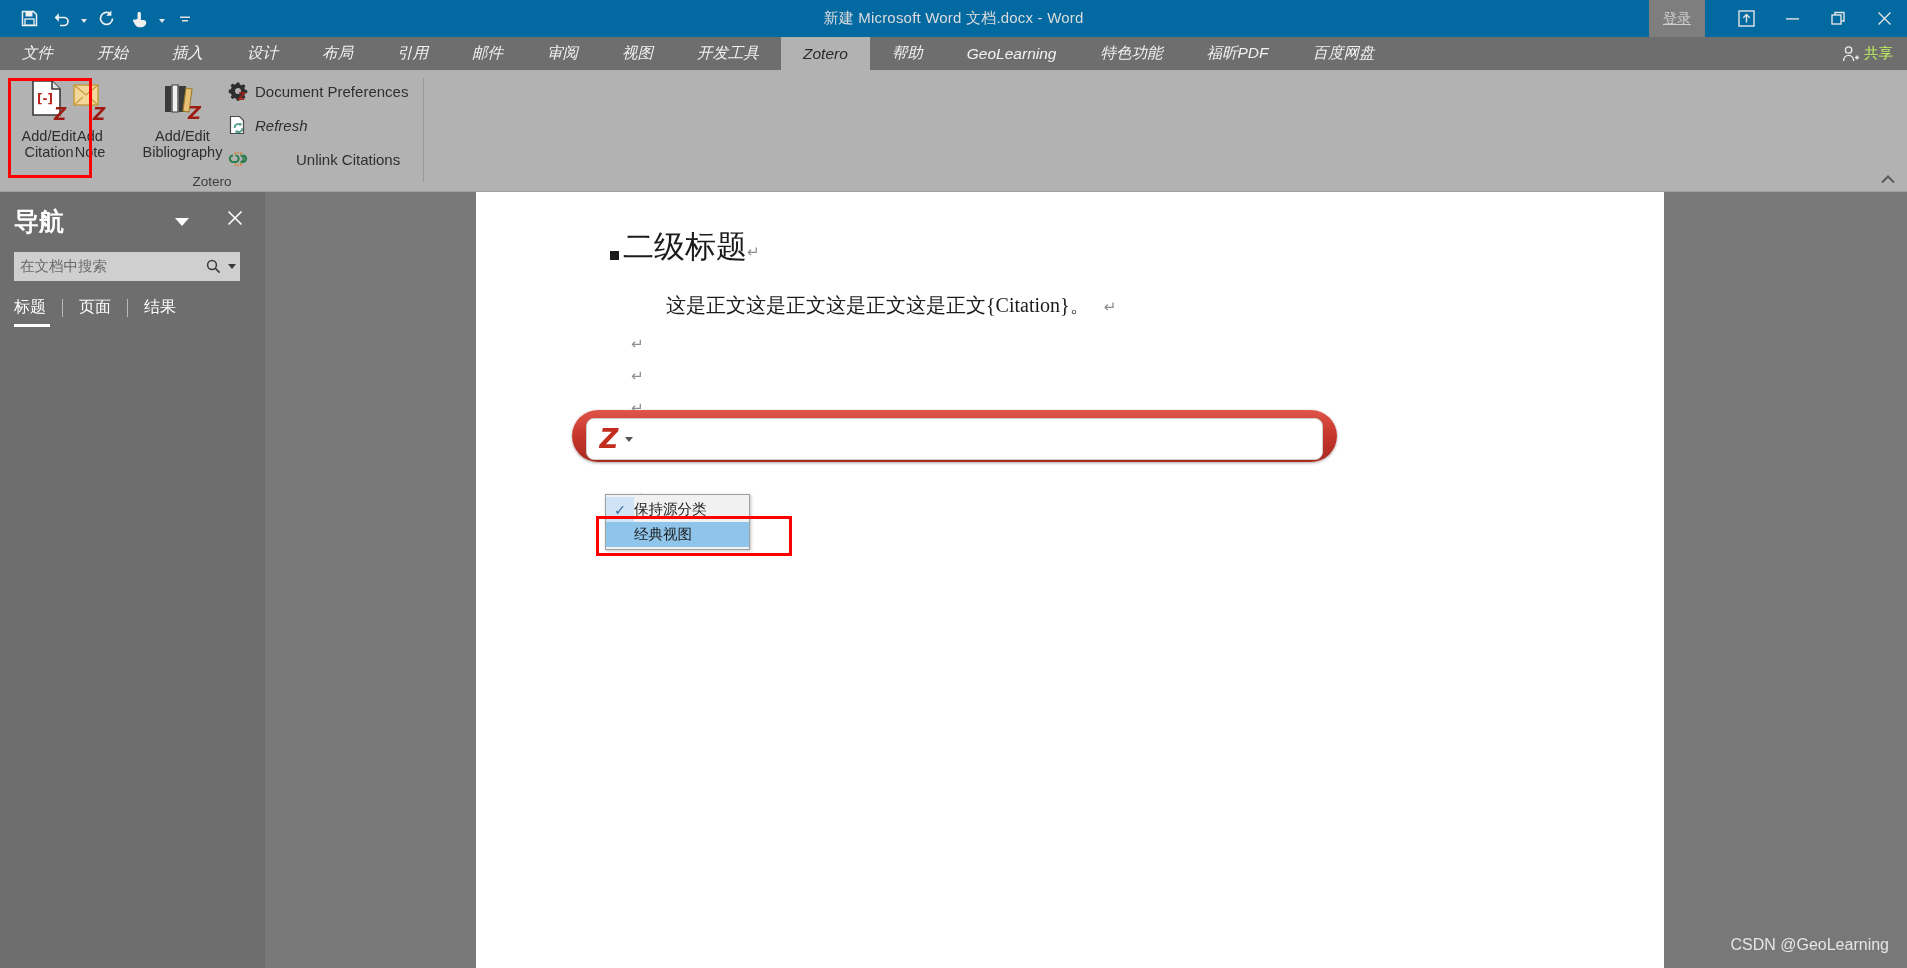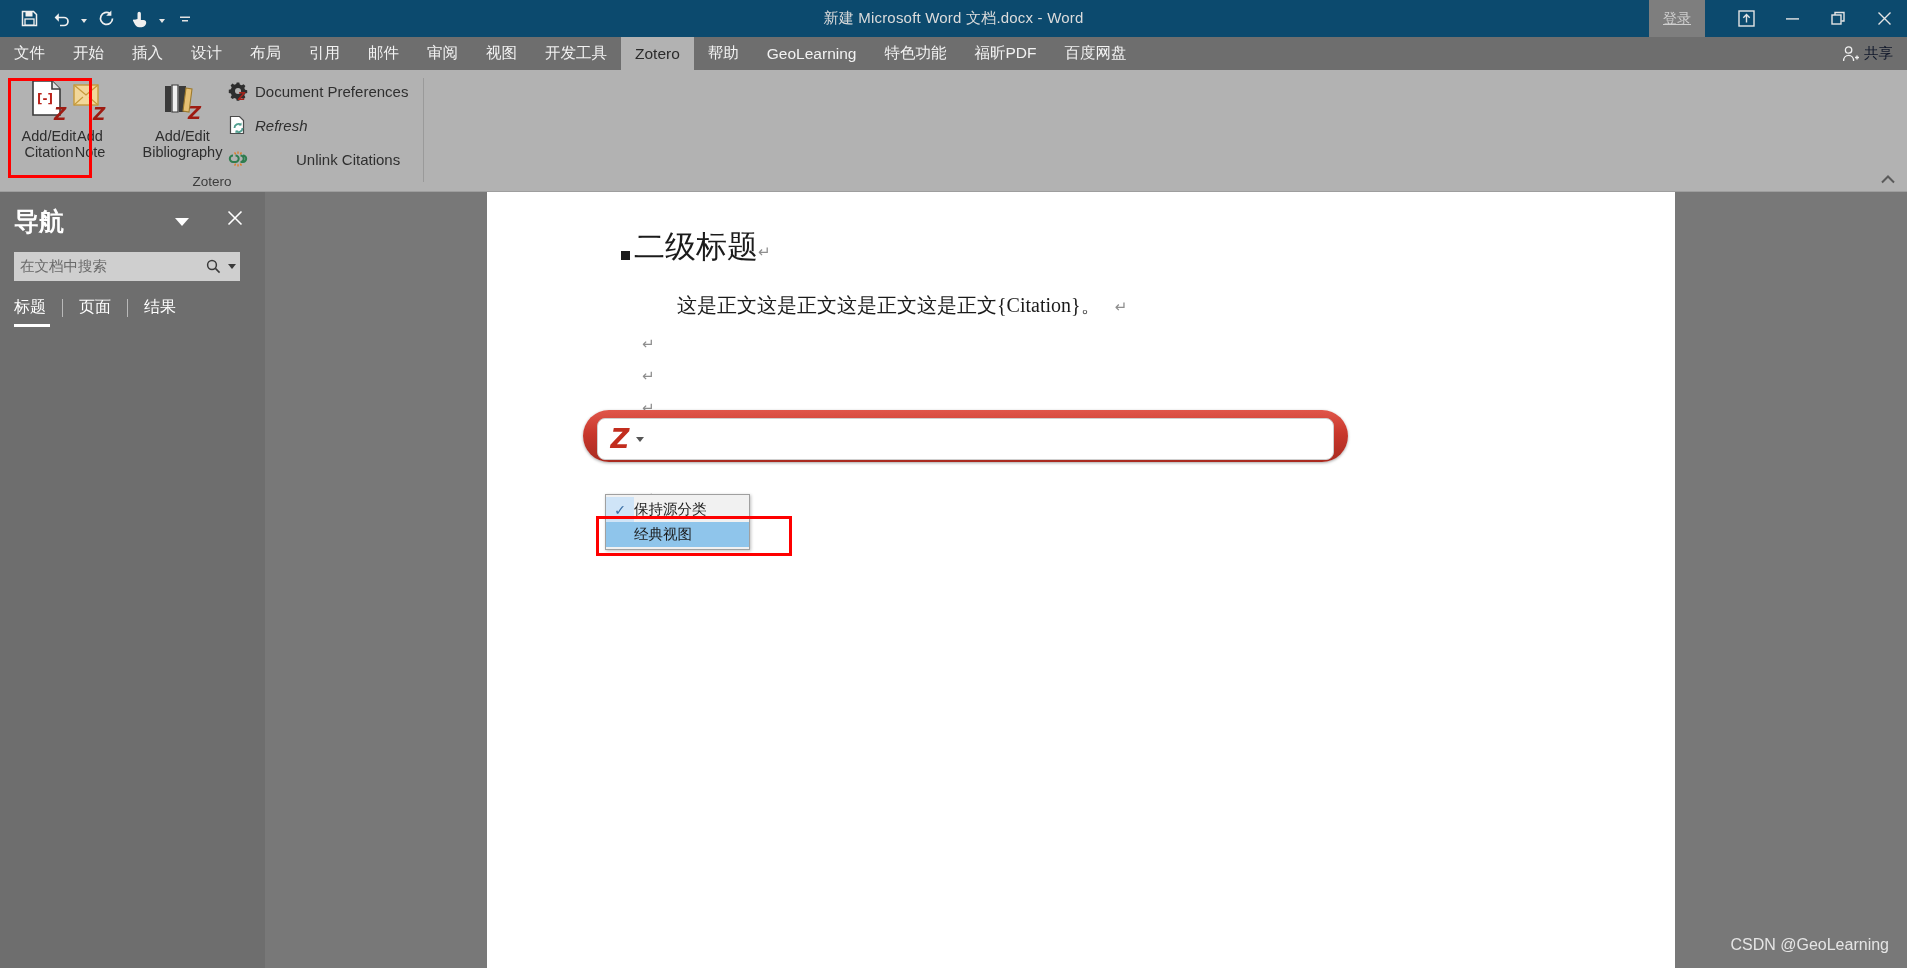--- a/index.html
+++ b/index.html
@@ -7,21 +7,21 @@
     width: 1907px; height: 968px;
     font-family: "Liberation Sans", "DejaVu Sans", sans-serif;
     overflow: hidden;
     background: #6e6e6e;
   }
   #app { position: relative; width: 1907px; height: 968px; }
 
   
   .titlebar {
     position: absolute; top: 0; left: 0; width: 1907px; height: 37px;
-    background: #0c4a6e; color: #e8e8e8;
+    background: #0369a1; color: #e8e8e8;
   }
   .qat { position: absolute; top: 0; left: 14px; height: 37px; display: flex; align-items: center; gap: 2px; }
   .qat-btn {
     width: 30px; height: 30px; display: flex; align-items: center; justify-content: center;
     color: #f0f0f0; font-size: 15px; line-height: 1;
   }
   .qat-btn svg { display: block; }
   .qat-caret { width: 12px; height: 30px; display:flex; align-items:center; justify-content:center; }
   .qat-caret:after {
     content: ""; border-left: 3.5px solid transparent; border-right: 3.5px solid transparent;
@@ -42,32 +42,32 @@
     color: #e4e4e4; font-size: 15px;
   }
   .wbtn svg { display:block; }
 
   
   .tabstrip {
     position: absolute; top: 37px; left: 0; width: 1907px; height: 33px;
     background: #6e6e6e; display: flex; align-items: stretch;
   }
   .tab {
-    display: flex; align-items: center; padding: 0 14px;
-    color: #f2f2f2; font-size: 15.5px; white-space: nowrap;
+    display: flex; align-items: center; padding: 0 22px;
+    color: #f2f2f2; font-size: 15.5px; white-space: nowrap; font-style: italic;
   }
   .tab.active { background: #b2b2b2; color: #2b2b2b; }
   .tellme {
     position: absolute; left: 1137px; top: 4px; width: 372px; height: 26px;
     background: #5e5e5e; display: flex; align-items: center; gap: 7px; padding-left: 9px;
     color: #9a9a9a; font-size: 13.5px;
   }
   .share {
     position: absolute; right: 14px; top: 37px; height: 33px; display: flex;
-    align-items: center; gap: 4px; color: #0f172a; font-size: 14.5px;
+    align-items: center; gap: 4px; color: #bef264; font-size: 14.5px;
   }
 
   
   .ribbon {
     position: absolute; top: 70px; left: 0; width: 1907px; height: 122px;
     background: #b2b2b2; border-bottom: 1px solid #9e9e9e;
   }
   .group { position: absolute; top: 0; height: 122px; }
   .group-sep { position: absolute; top: 8px; width: 1px; height: 104px; background: #9a9a9a; }
   .group-label {
@@ -136,21 +136,21 @@
   .tree-l2 {
     margin-left: 37px; margin-top: 3px; background: #2b579a; color: #fff;
     font-size: 15px; padding: 3px 6px; width: 158px; text-decoration: underline;
   }
 
   
   .docarea {
     position: absolute; left: 265px; top: 192px; width: 1642px; height: 776px; background: #787878;
   }
   .page {
-    position: absolute; left: 222px; top: 0; width: 1188px; height: 776px; background: #fff;
+    position: absolute; left: 211px; top: 0; width: 1188px; height: 776px; background: #fff;
   }
   .h2 {
     position: absolute; left: 147px; top: 34px; font-size: 31px; color: #1b1b1b;
     font-family: "Liberation Serif", "DejaVu Serif", serif; white-space: nowrap;
   }
   .bullet-sq {
     position: absolute; left: 134px; top: 59px; width: 9px; height: 9px; background: #1b1b1b;
   }
   .pmark { color: #8e8e8e; font-size: 15px; font-family: "Liberation Sans", sans-serif; }
   .body-p {

